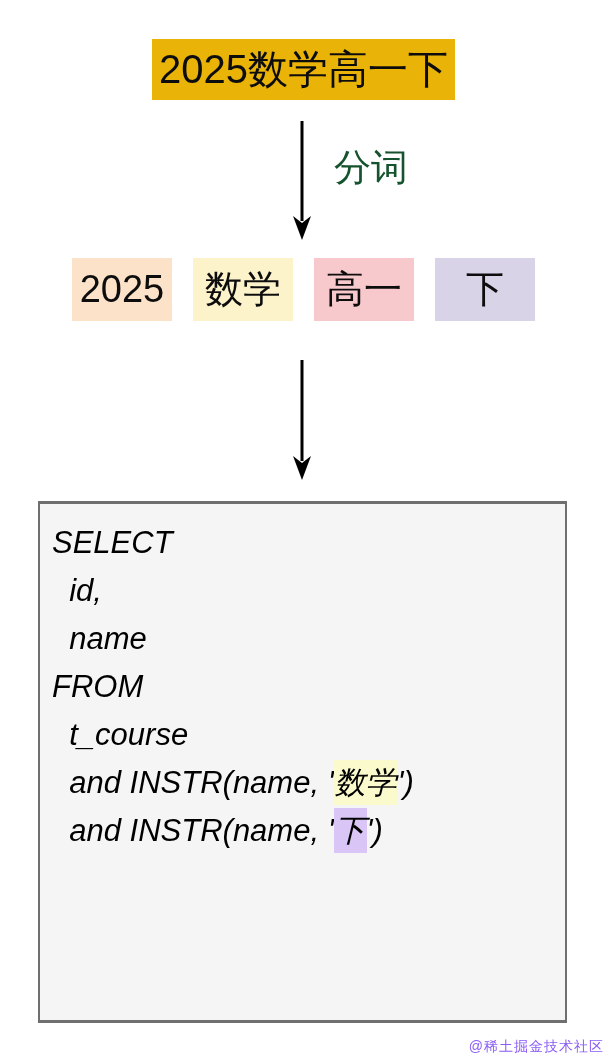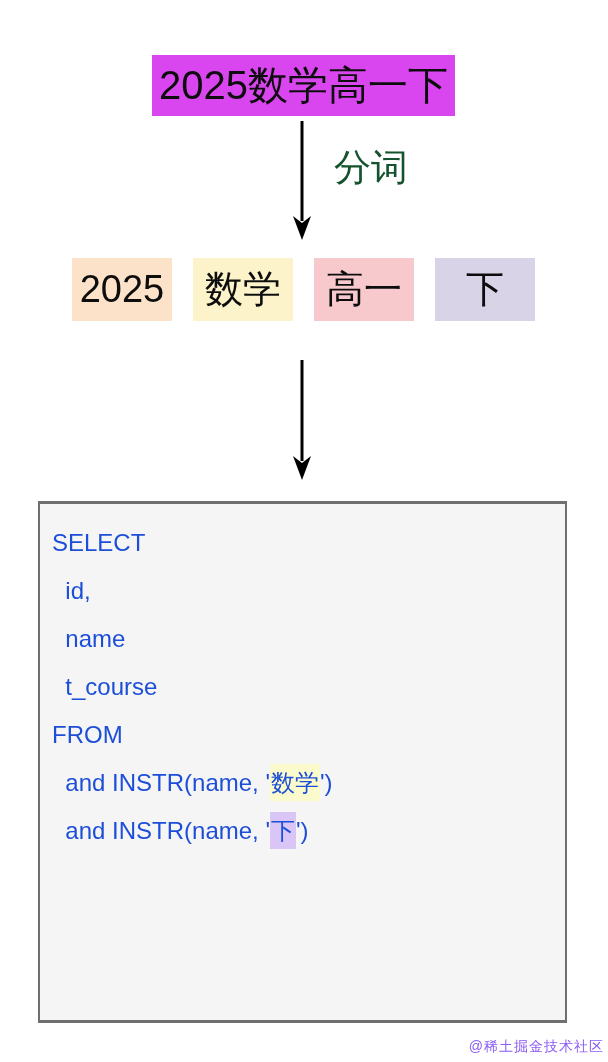--- a/index.html
+++ b/index.html
@@ -64,43 +64,44 @@
     width: 529px;
     height: 522px;
     box-sizing: border-box;
     border: 2px solid #6f6f6f;
     border-top-width: 3px;
     border-bottom-width: 3px;
     background: #f5f5f5;
     padding: 15px 8px 0 12px;
   }
   .sql-line {
-    font-size: 24px;
+    font-size: 31px;
     line-height: 48px;
     white-space: pre;
-    color: #1d4ed8;
+    color: #000000;
+    font-style: italic;
   }
   .sql-line .hl {
     padding: 5px 1px;
   }
   .watermark {
     position: absolute;
     right: 4px;
     top: 1038px;
     font-size: 14px;
     color: #8b5cf6;
     letter-spacing: 1px;
   }
 </style>
 </head>
 <body>
 
 <div class="canvas">
 
-  <div class="query-title" style="background: #d946ef; margin-top: 16px;">2025数学高一下</div>
+  <div class="query-title" style="background: #eab308;">2025数学高一下</div>
 
   <svg class="arrow-svg arrow-1" viewBox="0 0 24 119">
     <line x1="12" y1="0" x2="12" y2="100" stroke="#000000" stroke-width="3"></line>
     <polygon points="12,119 3,95 12,102 21,95" fill="#000000"></polygon>
   </svg>
 
   <div class="seg-label">分词</div>
 
   <div class="token-row">
       <div class="token" style="background: rgb(251, 226, 200);">2025</div>
@@ -112,22 +113,22 @@
   <svg class="arrow-svg arrow-2" viewBox="0 0 24 120">
     <line x1="12" y1="0" x2="12" y2="101" stroke="#000000" stroke-width="3"></line>
     <polygon points="12,120 3,96 12,103 21,96" fill="#000000"></polygon>
   </svg>
 
   <div class="sql-box" style="background: rgb(245, 245, 245); border-color: rgb(111, 111, 111);">
     <div>
         <div class="sql-line"><span>SELECT</span></div>
         <div class="sql-line"><span>  id,</span></div>
         <div class="sql-line"><span>  name</span></div>
+        <div class="sql-line"><span>FROM</span></div>
         <div class="sql-line"><span>  t_course</span></div>
-        <div class="sql-line"><span>FROM</span></div>
         <div class="sql-line"><span>  and INSTR(name, '</span><span class="hl" style="background: rgb(250, 250, 205);">数学</span><span>')</span></div>
         <div class="sql-line"><span>  and INSTR(name, '</span><span class="hl" style="background: rgb(217, 198, 247);">下</span><span>')</span></div>
       </div>
   </div>
 
   <div class="watermark">@稀土掘金技术社区</div>
 
 </div>
 
 </body></html>

